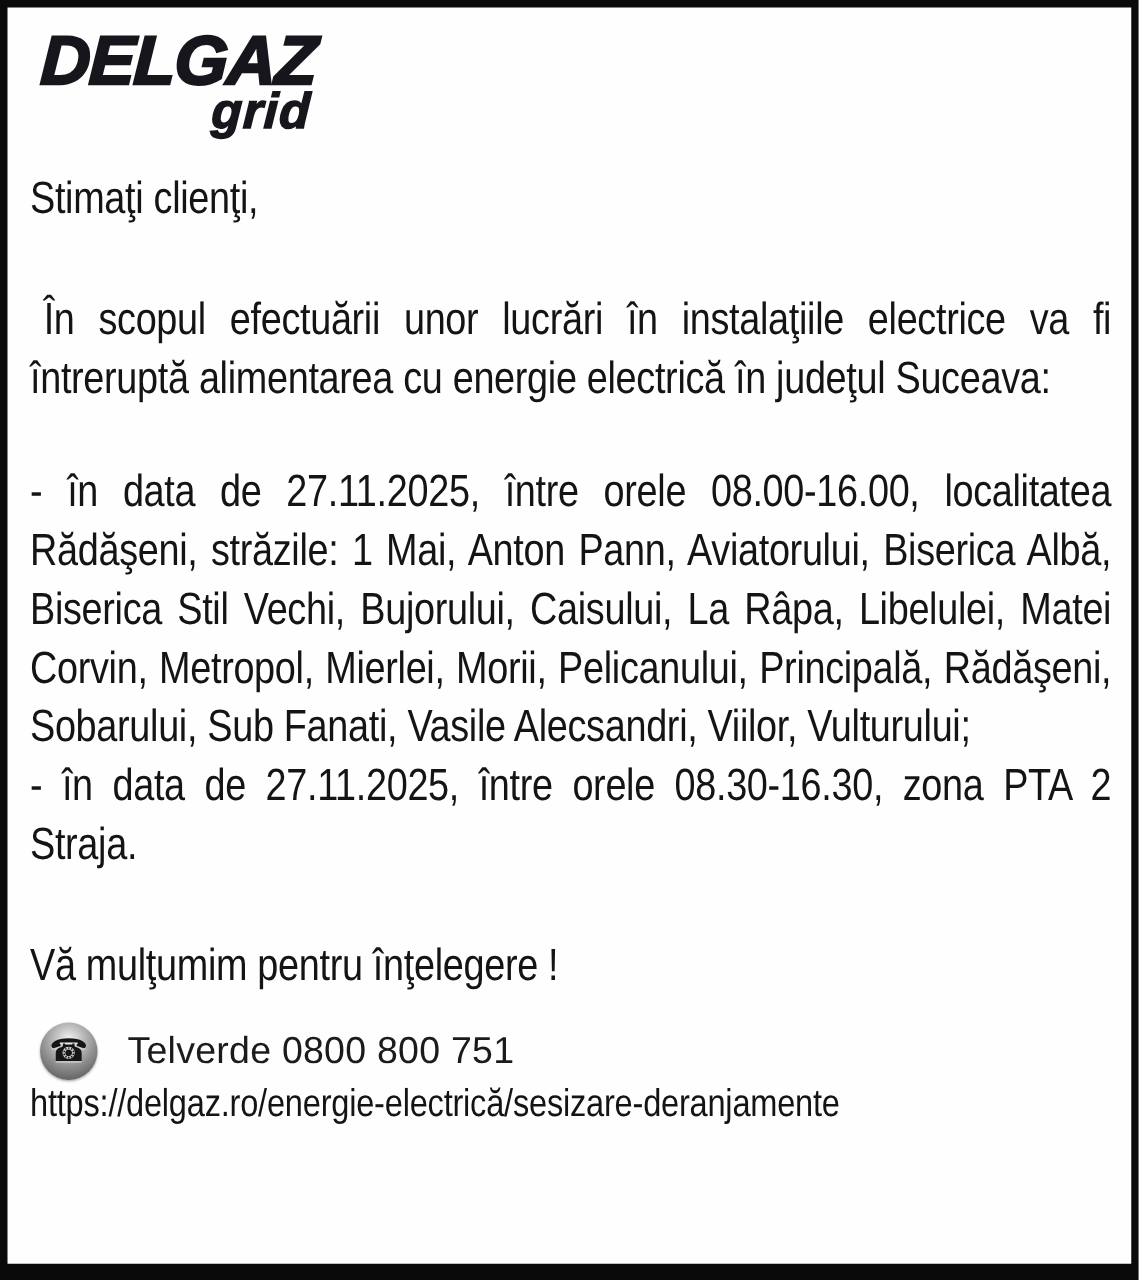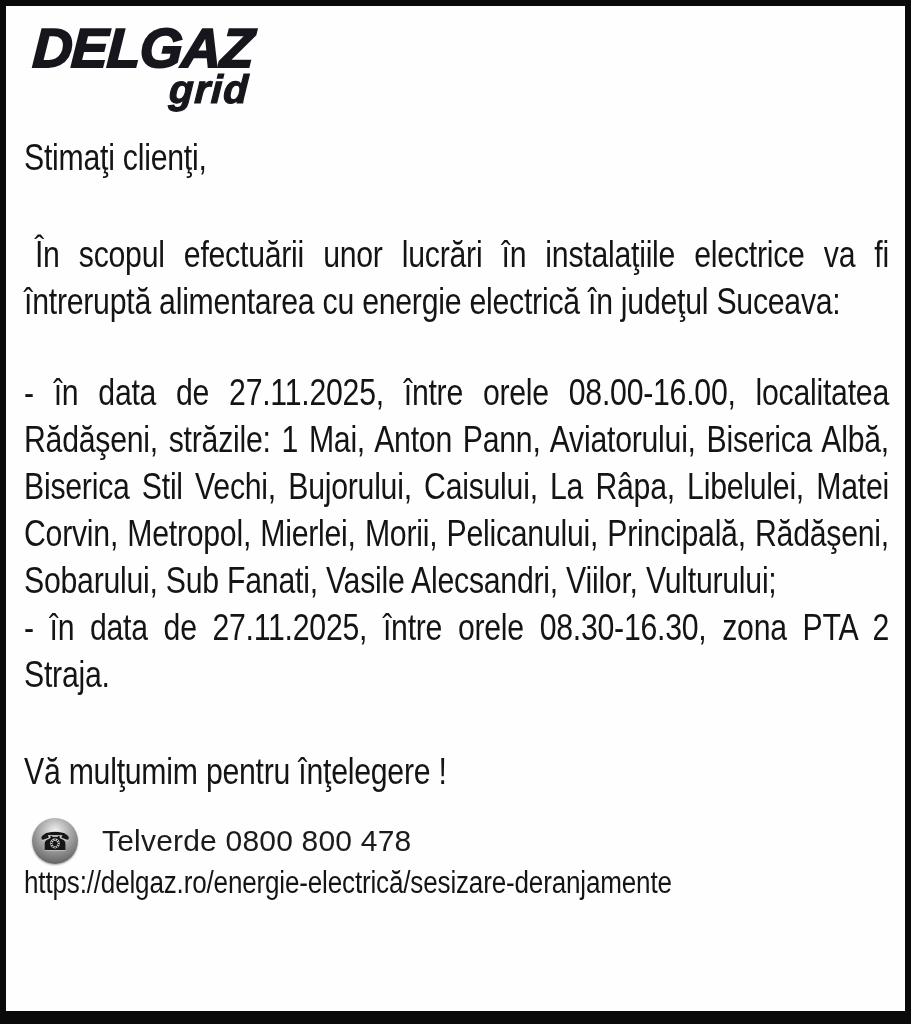--- a/index.html
+++ b/index.html
@@ -123,20 +123,20 @@
     <p class="intro">În scopul efectuării unor lucrări în instalaţiile electrice va fi întreruptă alimentarea cu energie electrică în judeţul Suceava:</p>
     <p class="outage-1">- în data de 27.11.2025, între orele 08.00-16.00, localitatea Rădăşeni, străzile: 1 Mai, Anton Pann, Aviatorului, Biserica Albă, Biserica Stil Vechi, Bujorului, Caisului, La Râpa, Libelulei, Matei Corvin, Metropol, Mierlei, Morii, Pelicanului, Principală, Rădăşeni, Sobarului, Sub Fanati, Vasile Alecsandri, Viilor, Vulturului;</p>
     <p class="outage-2">- în data de 27.11.2025, între orele 08.30-16.30, zona PTA 2 Straja.</p>
     <p class="closing">Vă mulţumim pentru înţelegere !</p>
   </div>
 
   <div class="contact-row">
     <span class="phone-icon">
       <span class="phone-glyph">☎</span>
     </span>
-    <span class="phone-label">Telverde 0800 800 478</span>
+    <span class="phone-label">Telverde 0800 800 751</span>
   </div>
 
   <div class="cond url-wrap">
     <a class="url" href="#">https://delgaz.ro/energie-electrică/sesizare-deranjamente</a>
   </div>
 
 </div>
 
 </body></html>

